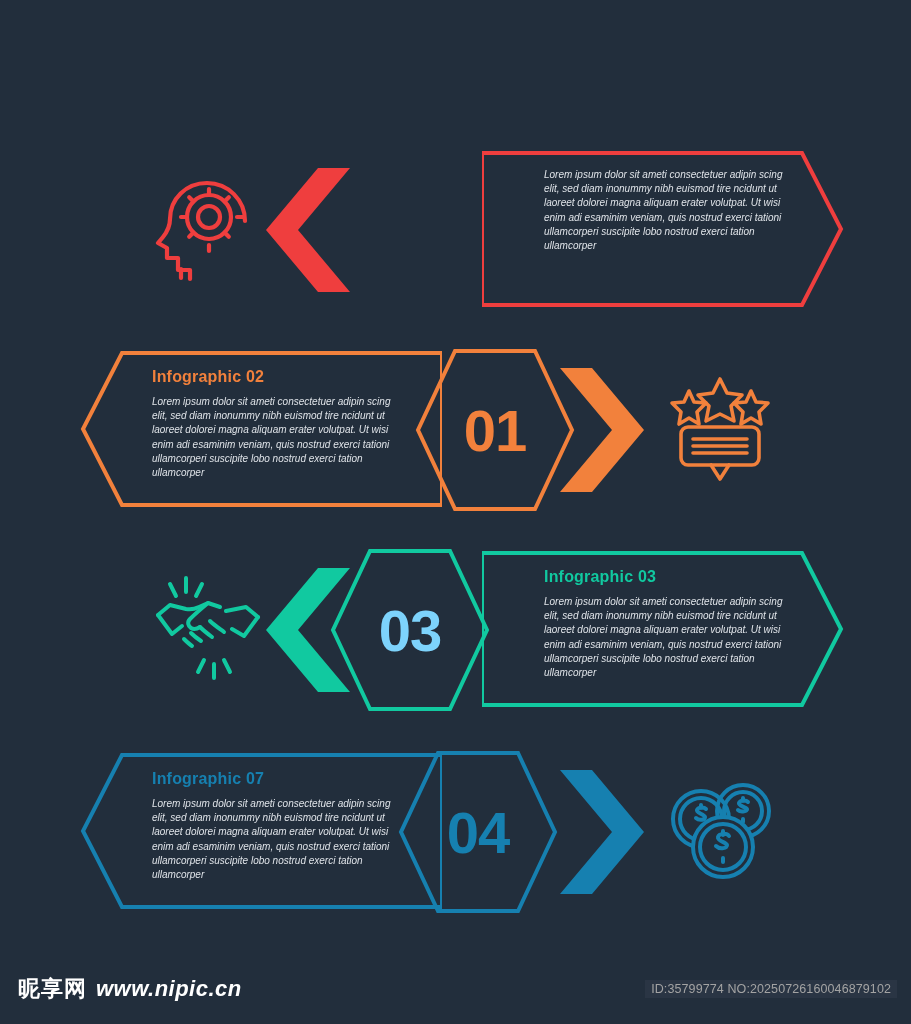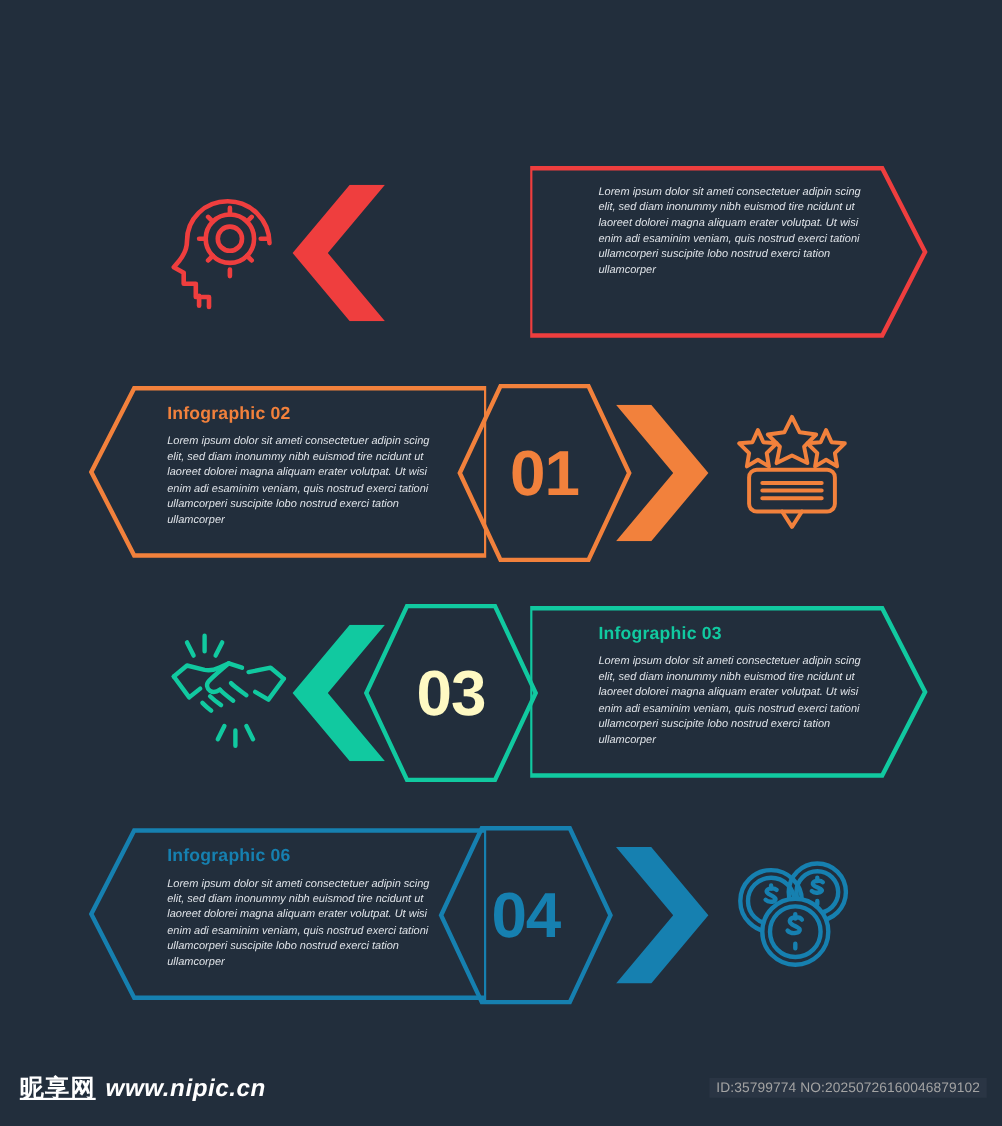--- a/index.html
+++ b/index.html
@@ -127,21 +127,20 @@
     display: flex;
     align-items: center;
     gap: 9px;
   }
   .wm-logo {
     font-size: 22px;
     font-weight: bold;
     color: #ffffff;
     font-family: "DejaVu Sans", sans-serif;
     letter-spacing: 1px;
-    text-decoration: underline;
   }
   .wm-url {
     font-size: 22px;
     font-weight: bold;
     font-style: italic;
     color: #ffffff;
     letter-spacing: .5px;
   }
   .idtag {
     position: absolute;
@@ -243,42 +242,42 @@
     <div class="chev c3">
       <svg width="92" height="124" viewBox="0 0 92 124">
           <polygon points="60,0 92,0 40,62 92,124 60,124 8,62" fill="#11c9a0"></polygon>
         </svg>
     </div>
 
     <div class="hex h3">
       <svg width="160" height="164" viewBox="0 0 160 164">
           <polygon points="40,3 120,3 157,82 120,161 40,161 3,82" fill="none" stroke="#11c9a0" stroke-width="4"></polygon>
         </svg>
-      <div class="num" style="color:#fef9c3">03</div>
+      <div class="num" style="color:#7dd3fc">03</div>
     </div>
 
     <div class="banner b3">
       <svg width="362" height="158" viewBox="0 0 362 158" preserveAspectRatio="none">
         <polygon points="0,3 320,3 359,79 320,155 0,155" fill="none" stroke="#11c9a0" stroke-width="4"></polygon>
       </svg>
       <div class="txt">
         <h3 style="color:#11c9a0">Infographic 03</h3>
         <p>Lorem ipsum dolor sit ameti consectetuer adipin scing elit, sed diam inonummy nibh euismod tire ncidunt ut laoreet dolorei magna aliquam erater volutpat. Ut wisi enim adi esaminim veniam, quis nostrud exerci tationi ullamcorperi suscipite lobo nostrud exerci tation ullamcorper</p>
       </div>
     </div>
   </div>
 
   <div class="row r4">
 
     <div class="banner b4">
       <svg width="362" height="158" viewBox="0 0 362 158" preserveAspectRatio="none">
         <polygon points="42,3 362,3 362,155 42,155 3,79" fill="none" stroke="#1680b0" stroke-width="4"></polygon>
       </svg>
       <div class="txt">
-        <h3 style="color:#1680b0">Infographic 06</h3>
+        <h3 style="color:#1680b0">Infographic 07</h3>
         <p>Lorem ipsum dolor sit ameti consectetuer adipin scing elit, sed diam inonummy nibh euismod tire ncidunt ut laoreet dolorei magna aliquam erater volutpat. Ut wisi enim adi esaminim veniam, quis nostrud exerci tationi ullamcorperi suscipite lobo nostrud exerci tation ullamcorper</p>
       </div>
     </div>
 
     <div class="hex h4">
       <svg width="160" height="164" viewBox="0 0 160 164">
           <polygon points="40,3 120,3 157,82 120,161 40,161 3,82" fill="none" stroke="#1680b0" stroke-width="4"></polygon>
         </svg>
       <div class="num" style="color:#1680b0">04</div>
     </div>

